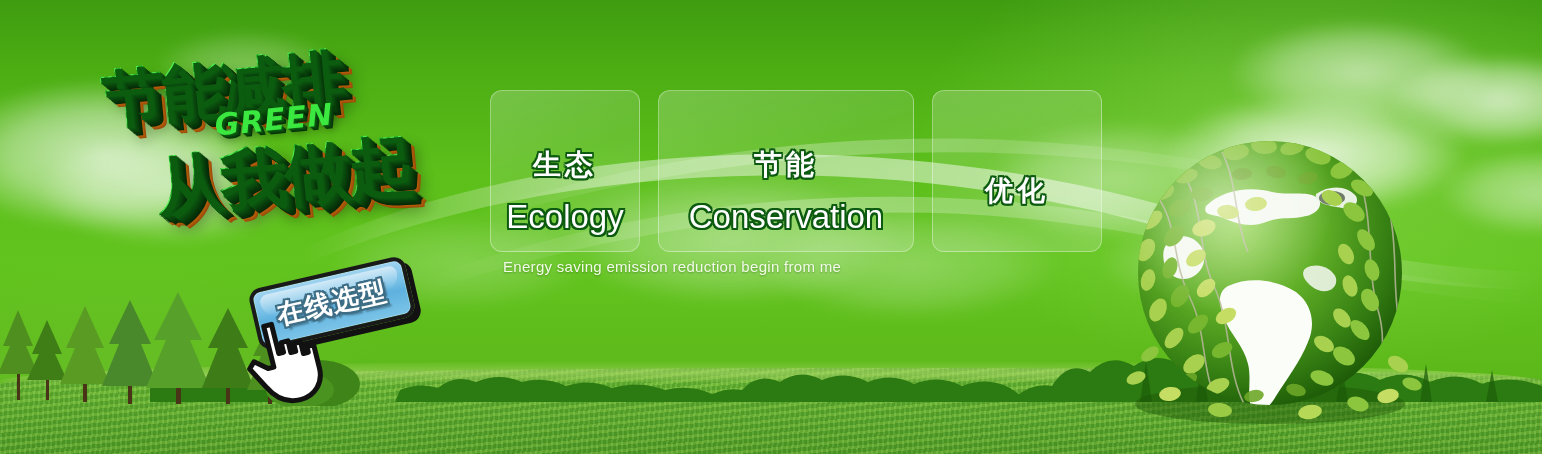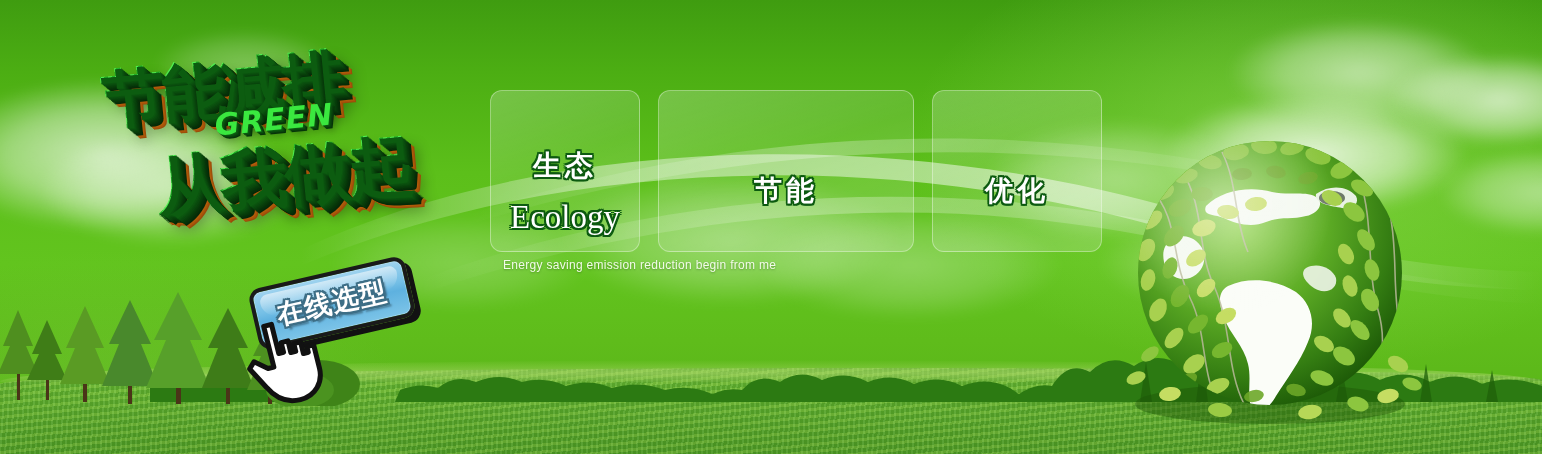--- a/index.html
+++ b/index.html
@@ -129,28 +129,28 @@
   .f-cn{
     font-size:28px;font-weight:bold;color:#ffffff;letter-spacing:4px;
     font-family:"DejaVu Sans","Liberation Sans",sans-serif;
     text-shadow:
       -1.6px -1.6px 0 #0c5a10, 1.6px -1.6px 0 #0c5a10, -1.6px 1.6px 0 #0c5a10, 1.6px 1.6px 0 #0c5a10,
       0 -1.8px 0 #0c5a10, 0 1.8px 0 #0c5a10, -1.8px 0 0 #0c5a10, 1.8px 0 0 #0c5a10;
     margin-top: 40px;
   }
   .f-en{
     font-size:33px;color:#ffffff;
-    font-family:Liberation Serif, serif;
+    font-family:Liberation Sans, sans-serif;
     text-shadow:
       -1.8px -1.8px 0 #0c5a10, 1.8px -1.8px 0 #0c5a10, -1.8px 1.8px 0 #0c5a10, 1.8px 1.8px 0 #0c5a10,
       0 -2px 0 #0c5a10, 0 2px 0 #0c5a10, -2px 0 0 #0c5a10, 2px 0 0 #0c5a10;
   }
   .subtitle{
     position:absolute;left:503px;top:258px;
-    font-size:12px;color:#f2fbe8;letter-spacing:.3px;
+    font-size:15px;color:#f2fbe8;letter-spacing:.3px;
     text-shadow:0 1px 2px rgba(20,60,10,.35);
   }
 
   
   .globe-wrap{position:absolute;left:1110px;top:128px;width:330px;height:300px;}
 </style>
 </head>
 <body>
 
 <div class="banner">
@@ -246,20 +246,21 @@
     </g>
   </svg>
 
   <div class="features">
     <div class="fbox">
       <div class="f-cn">生态</div>
       <div class="f-en">Ecology</div>
     </div>
     <div class="fbox wide">
       <div class="f-cn">节能</div>
+      <div class="f-en">Conservation</div>
     </div>
     <div class="fbox wide2">
       <div class="f-cn">优化</div>
     </div>
   </div>
 
   <div class="subtitle">Energy saving emission reduction begin from me</div>
 
   <div class="globe-wrap">
     <svg viewBox="0 0 330 300" width="330" height="300">

